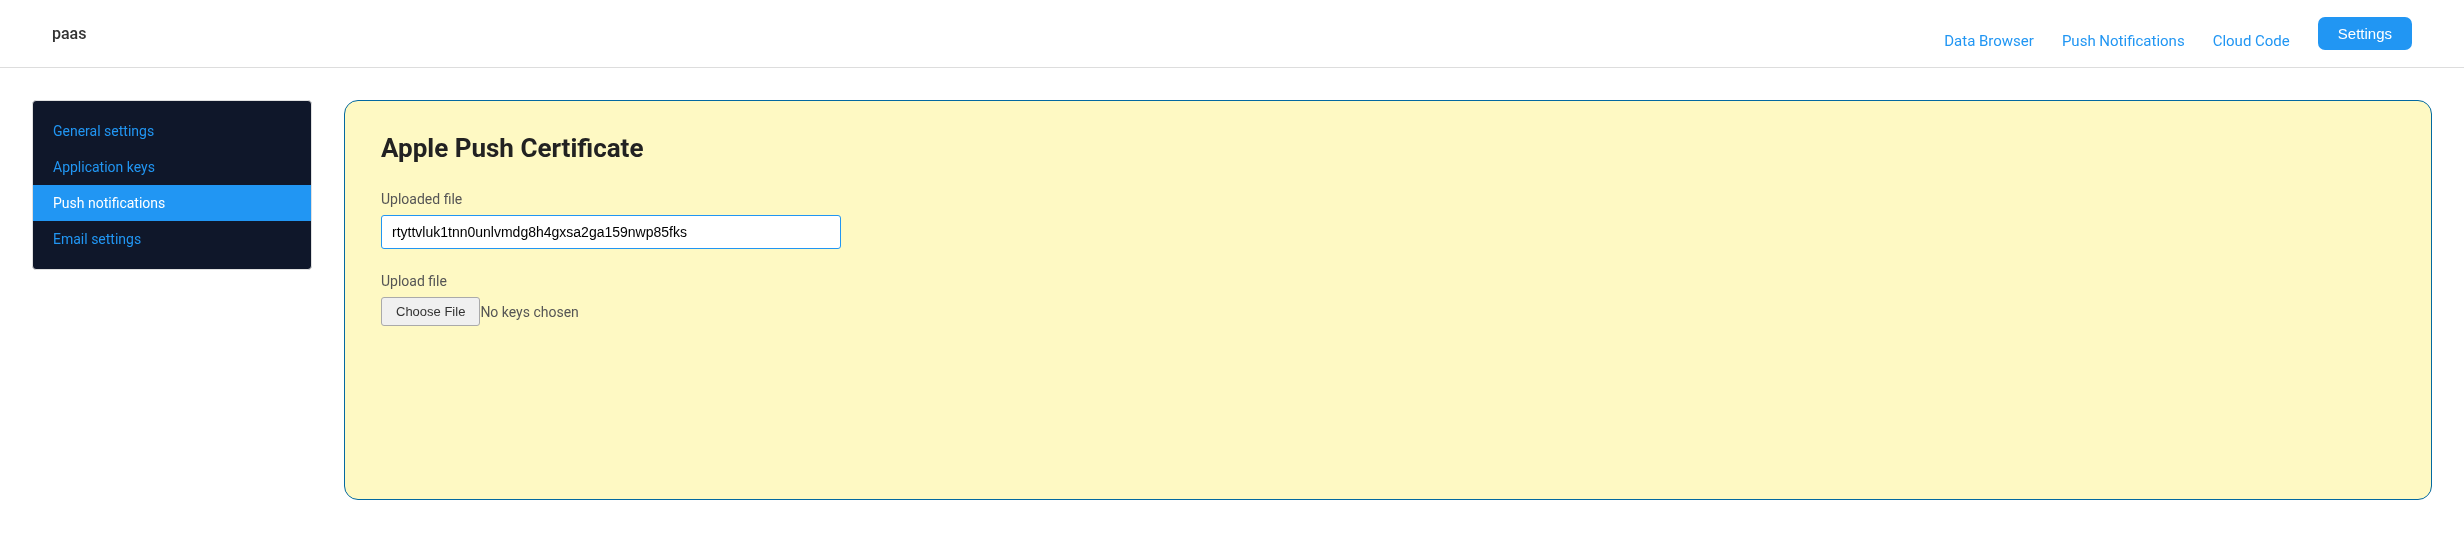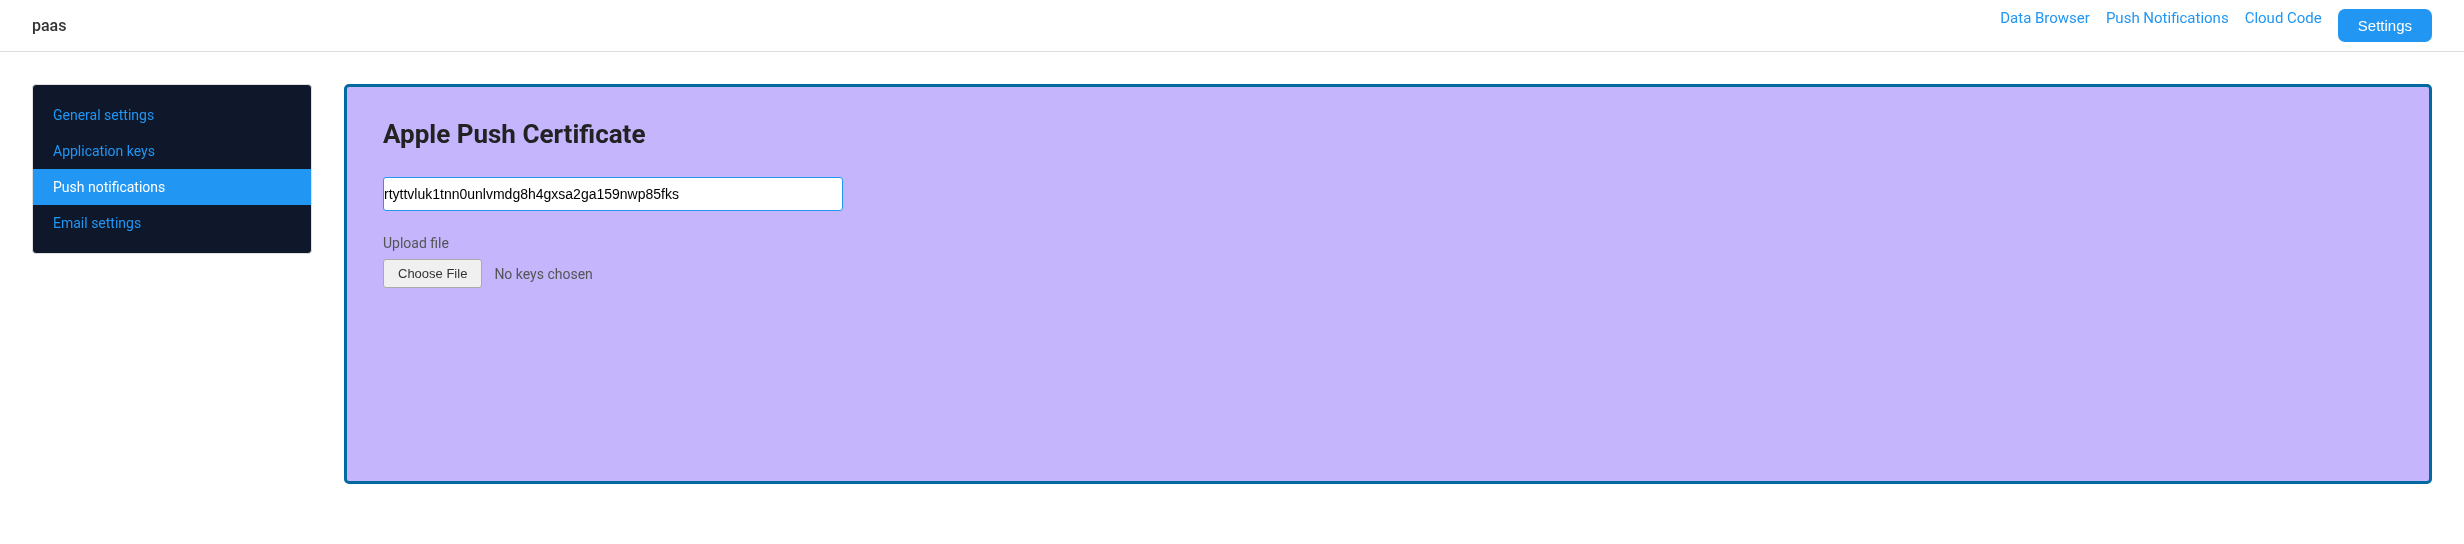--- a/index.html
+++ b/index.html
@@ -13,36 +13,36 @@
       font-size: 14px;
       background: #fff;
       color: #333;
     }
 
     
     .topbar {
       display: flex;
       align-items: center;
       justify-content: space-between;
-      padding: 0 32px;
-      height: 52px;
+      padding: 0 52px;
+      height: 68px;
       border-bottom: 1px solid #ddd;
       background: #fff;
     }
 
     .topbar-brand {
       font-size: 16px;
       font-weight: 500;
       color: #333;
     }
 
     .topbar-nav {
       display: flex;
-      align-items: flex-start;
-      gap: 16px;
+      align-items: flex-end;
+      gap: 28px;
     }
 
     .topbar-nav a {
       color: #2196F3;
       text-decoration: none;
       font-size: 15px;
     }
 
     .topbar-nav .btn-settings {
       background: #2196F3;
@@ -88,23 +88,23 @@
       background: #2196F3;
       color: #fff;
     }
 
     
     .content {
       flex: 1;
     }
 
     .content-card {
-      background: #c4b5fd;
-      border: 3px solid #0369a1;
-      border-radius: 5px;
+      background: #fef9c3;
+      border: 1px solid #0369a1;
+      border-radius: 14px;
       padding: 32px 36px;
       min-height: 400px;
     }
 
     .card-title {
       font-size: 26px;
       font-weight: 700;
       color: #222;
       margin-bottom: 28px;
     }
@@ -115,32 +115,31 @@
 
     .form-label {
       display: block;
       font-size: 14px;
       color: #555;
       margin-bottom: 8px;
     }
 
     .form-input {
       width: 460px;
-      padding: 8px 0;
+      padding: 8px 10px;
       border: 1px solid #2196F3;
       border-radius: 3px;
       font-size: 14px;
       outline: none;
       background: #fff;
     }
 
     .upload-row {
       display: flex;
       align-items: center;
-      gap: 12px;
     }
 
     .choose-file-btn {
       background: #f0f0f0;
       border: 1px solid #aaa;
       border-radius: 3px;
       padding: 6px 14px;
       font-size: 13px;
       cursor: pointer;
       color: #333;
@@ -181,20 +180,21 @@
         <span>Email settings</span>
       </div>
     </div>
   </aside>
 
   <main class="content">
     <div class="content-card">
       <h1 class="card-title">Apple Push Certificate</h1>
 
       <div class="form-group">
+        <label class="form-label">Uploaded file</label>
         <input class="form-input" type="text" value="rtyttvluk1tnn0unlvmdg8h4gxsa2ga159nwp85fks" style="">
       </div>
 
       <div class="form-group">
         <label class="form-label">Upload file</label>
         <div class="upload-row">
           <button class="choose-file-btn">Choose File</button>
           <span class="no-file-text">No keys chosen</span>
         </div>
       </div>

